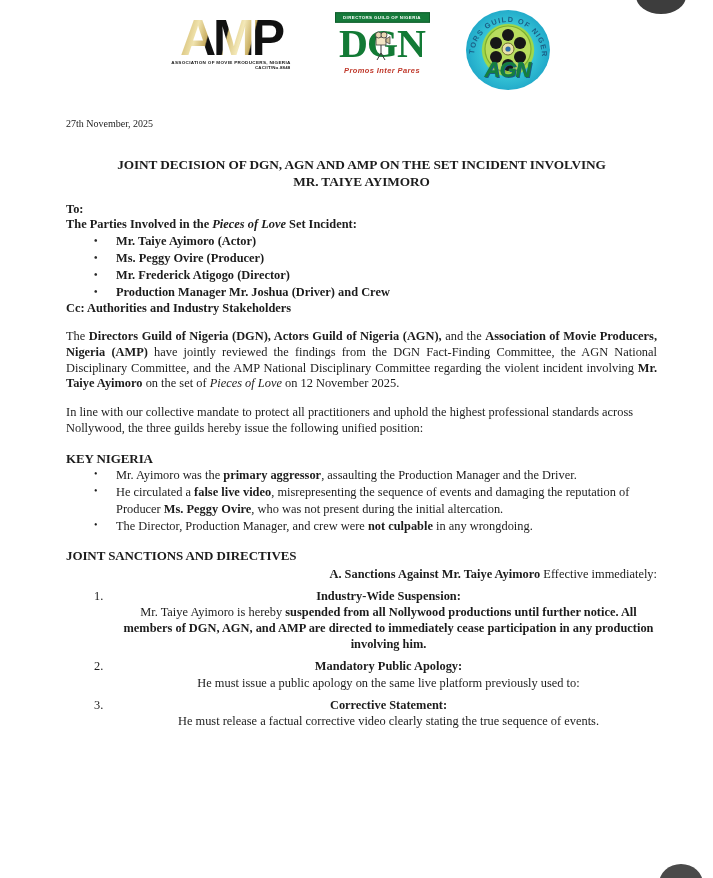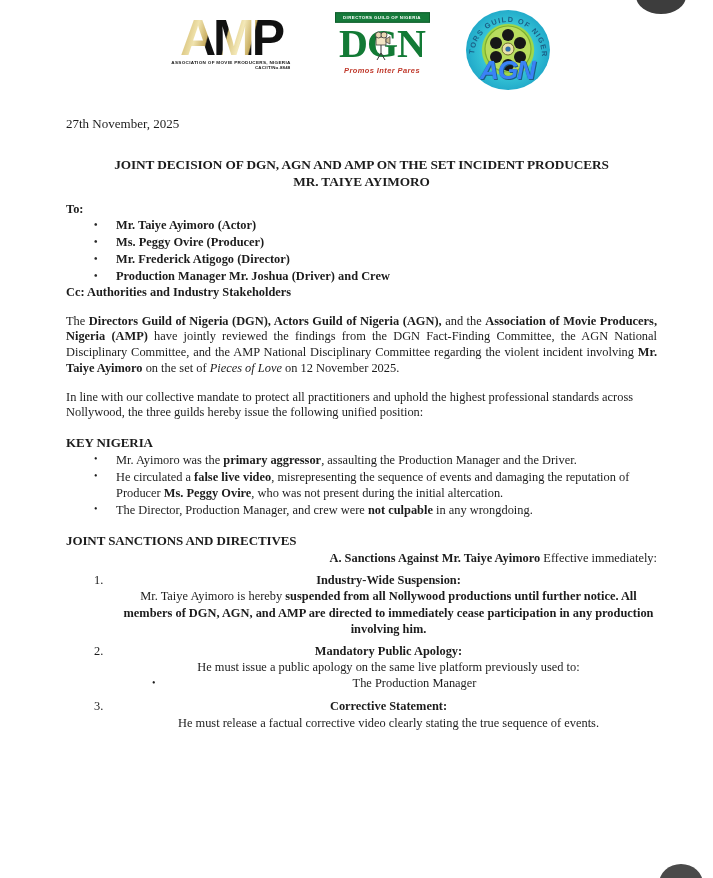--- a/index.html
+++ b/index.html
@@ -163,36 +163,36 @@
   }
   .agn-word {
     position: absolute;
     left: 0;
     right: 0;
     bottom: 9px;
     text-align: center;
     font-family: "Liberation Sans", sans-serif;
     font-weight: bold;
     font-style: italic;
-    font-size: 26px;
+    font-size: 22px;
     line-height: 22px;
-    color: #3b82f6;
+    color: #15803d;
     letter-spacing: -1px;
     text-shadow: 0 0 1px #1b5f86, 1px 1px 0 #1b5f86;
   }
 
   
   .page {
     padding: 0 56px 0 66px;
     font-size: 12.4px;
     line-height: 15.5px;
   }
   .date {
     margin: 30px 0 0 0;
-    font-size: 13px;
+    font-size: 10px;
   }
   .doc-title {
     margin: 24px 0 0 0;
     text-align: center;
     font-weight: bold;
     font-size: 13.3px;
     line-height: 17px;
     letter-spacing: -0.1px;
   }
   .to-label {
@@ -363,25 +363,26 @@
     <div class="agn-word">AGN</div>
   </div>
 
 </div>
 
 <div class="page">
 
   <div class="date">27th November, 2025</div>
 
   <div class="doc-title">
-    <span>JOINT DECISION OF DGN, AGN AND AMP ON THE SET INCIDENT PRODUCERS</span><br>
+    <span>JOINT DECISION OF DGN, AGN AND AMP ON THE SET INCIDENT INVOLVING</span><br>
     <span>MR. TAIYE AYIMORO</span>
   </div>
 
   <div class="to-label">To:</div>
+  <div class="to-line"><span>The Parties Involved in the </span><span class="ital">Pieces of Love</span><span> Set Incident:</span></div>
 
   <ul class="sq bold">
     <li>Mr. Taiye Ayimoro (Actor)</li>
     <li>Ms. Peggy Ovire (Producer)</li>
     <li>Mr. Frederick Atigogo (Director)</li>
     <li>Production Manager Mr. Joshua (Driver) and Crew</li>
   </ul>
 
   <div class="cc-line">Cc: Authorities and Industry Stakeholders</div>
 
@@ -403,21 +404,20 @@
 
   <ol class="sanctions">
     <li>
       <span class="item-title">Industry-Wide Suspension:</span>
       <span class="item-body"><span>Mr. Taiye Ayimoro is hereby </span><b>suspended from all Nollywood productions until further notice. All members of DGN, AGN, and AMP are directed to immediately cease participation in any production involving him.</b><span></span></span>
     </li>
     <li>
       <span class="item-title">Mandatory Public Apology:</span>
       <span class="item-body"><span>He must issue a public apology on the same live platform previously used to:</span><b></b><span></span></span>
       <ul class="inner">
-        <li>The Production Manager</li>
       </ul>
     </li>
     <li>
       <span class="item-title">Corrective Statement:</span>
       <span class="item-body"><span>He must release a factual corrective video clearly stating the true sequence of events.</span><b></b><span></span></span>
     </li>
   </ol>
 
 </div>
 

